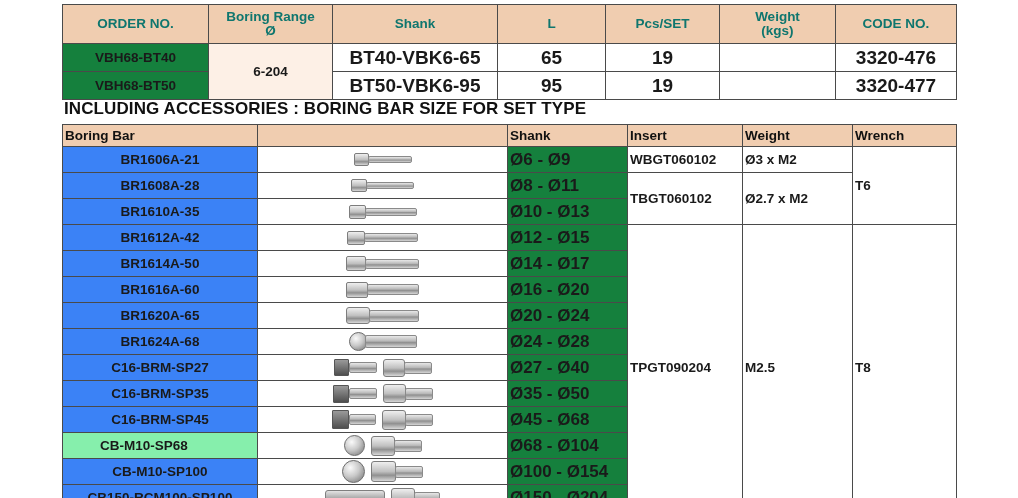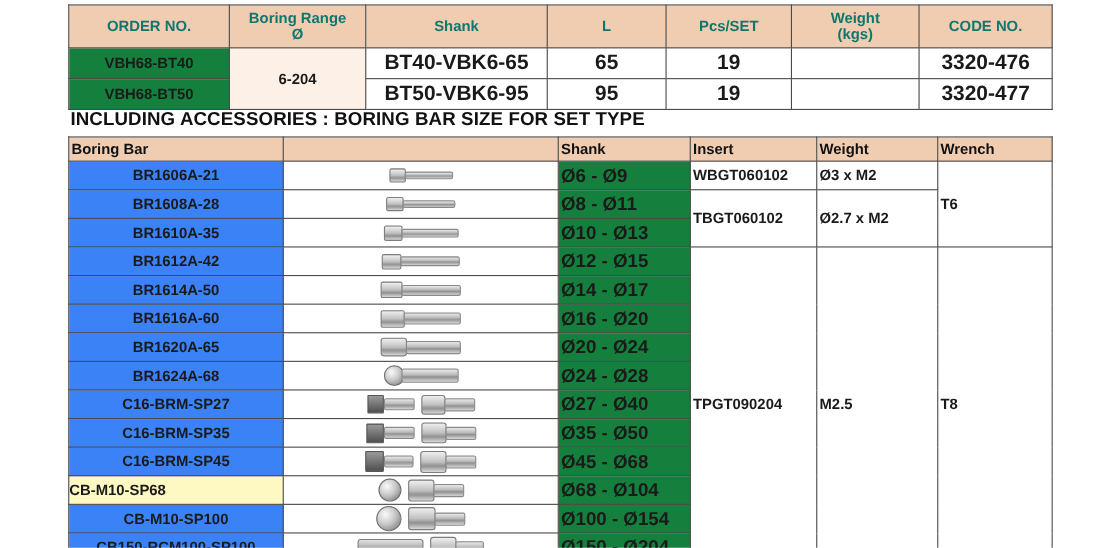--- a/index.html
+++ b/index.html
@@ -406,21 +406,21 @@
               <span class="bar-group">
                 <span class="bar-head" style="width:22px;height:18px;border-radius:3px;"></span>
                 <span class="bar-shape" style="width:26px;height:10px;margin-left:-1px;"></span>
               </span>
             </div>
           </td>
           <td class="range">Ø45 - Ø68</td>
         </tr>
 
         <tr>
-          <td class="pic" style="background:#fef9c3;font-weight:bold;font-size:13.5px;">
+          <td class="pic" style="background:#86efac;font-weight:bold;font-size:13.5px;padding-left:37px;">
             <span>CB-M10-SP68</span>
           </td>
           <td class="pic">
             <div class="pic-inner">
               <span class="round-head" style="width:19px;height:19px;"></span>
               <span class="bar-group">
                 <span class="bar-head" style="width:22px;height:18px;border-radius:3px;"></span>
                 <span class="bar-shape" style="width:26px;height:10px;margin-left:-1px;"></span>
               </span>
             </div>

